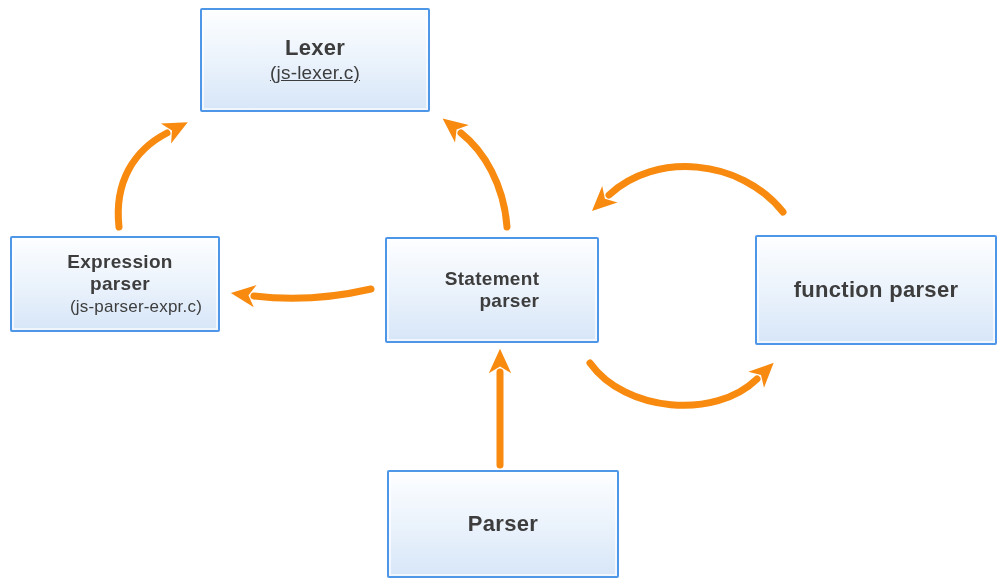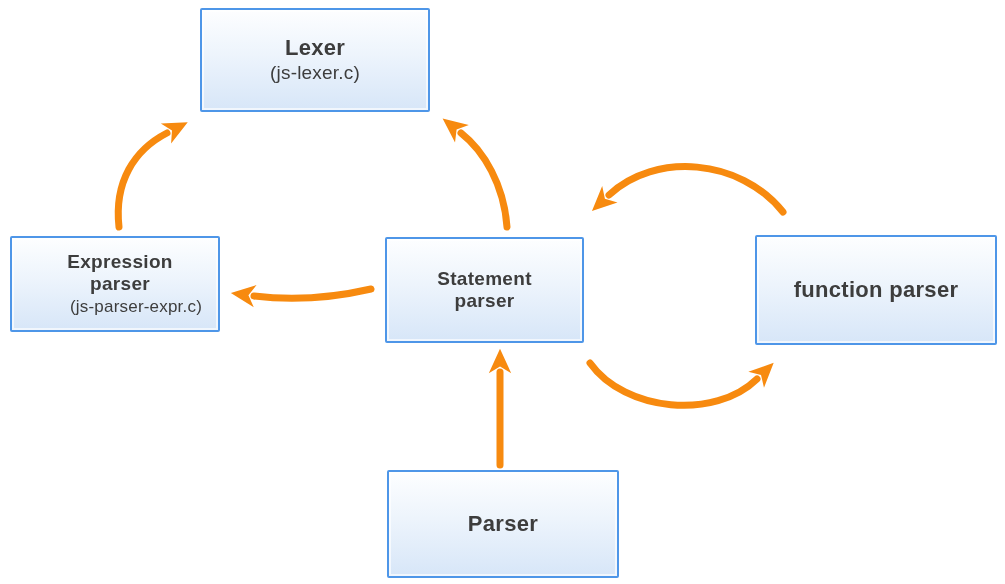--- a/index.html
+++ b/index.html
@@ -19,25 +19,25 @@
     border-radius:2px;
     background:linear-gradient(to bottom,#FDFEFF 0%,#EDF4FC 45%,#D7E6F8 100%);
     box-shadow:inset 0 0 0 2px rgba(255,255,255,0.65);
     display:flex;flex-direction:column;align-items:center;justify-content:center;
     text-align:center;color:#3D3D3D;
   }
   .node .title{font-weight:700;line-height:1.18;white-space:pre-line;letter-spacing:.3px;}
   .node .subtitle{font-weight:400;line-height:1.25;letter-spacing:.2px;}
   .title-lg{font-size:22px;}
   .title-md{font-size:19px;}
-  .subtitle-lg{font-size:19px;}
+  .subtitle-lg{font-size:19px;text-decoration:underline;}
   .subtitle-md{font-size:17px;margin-left:32px;}
   #node-lexer{left:200px;top:8px;width:230px;height:104px;}
   #node-expression{left:10px;top:236px;width:210px;height:96px;padding-left:10px;}
-  #node-statement{left:385px;top:237px;width:199px;height:106px;}
+  #node-statement{left:385px;top:237px;width:214px;height:106px;text-align:right;}
   #node-function{left:755px;top:235px;width:242px;height:110px;gap:15px;}
   #node-parser{left:387px;top:470px;width:232px;height:108px;gap:2px;}
 </style>
 </head>
 <body>
 
 <div class="canvas">
 
   <svg class="arrows-layer" viewBox="0 0 1005 584" xmlns="http://www.w3.org/2000/svg" aria-hidden="true">
     <defs>

